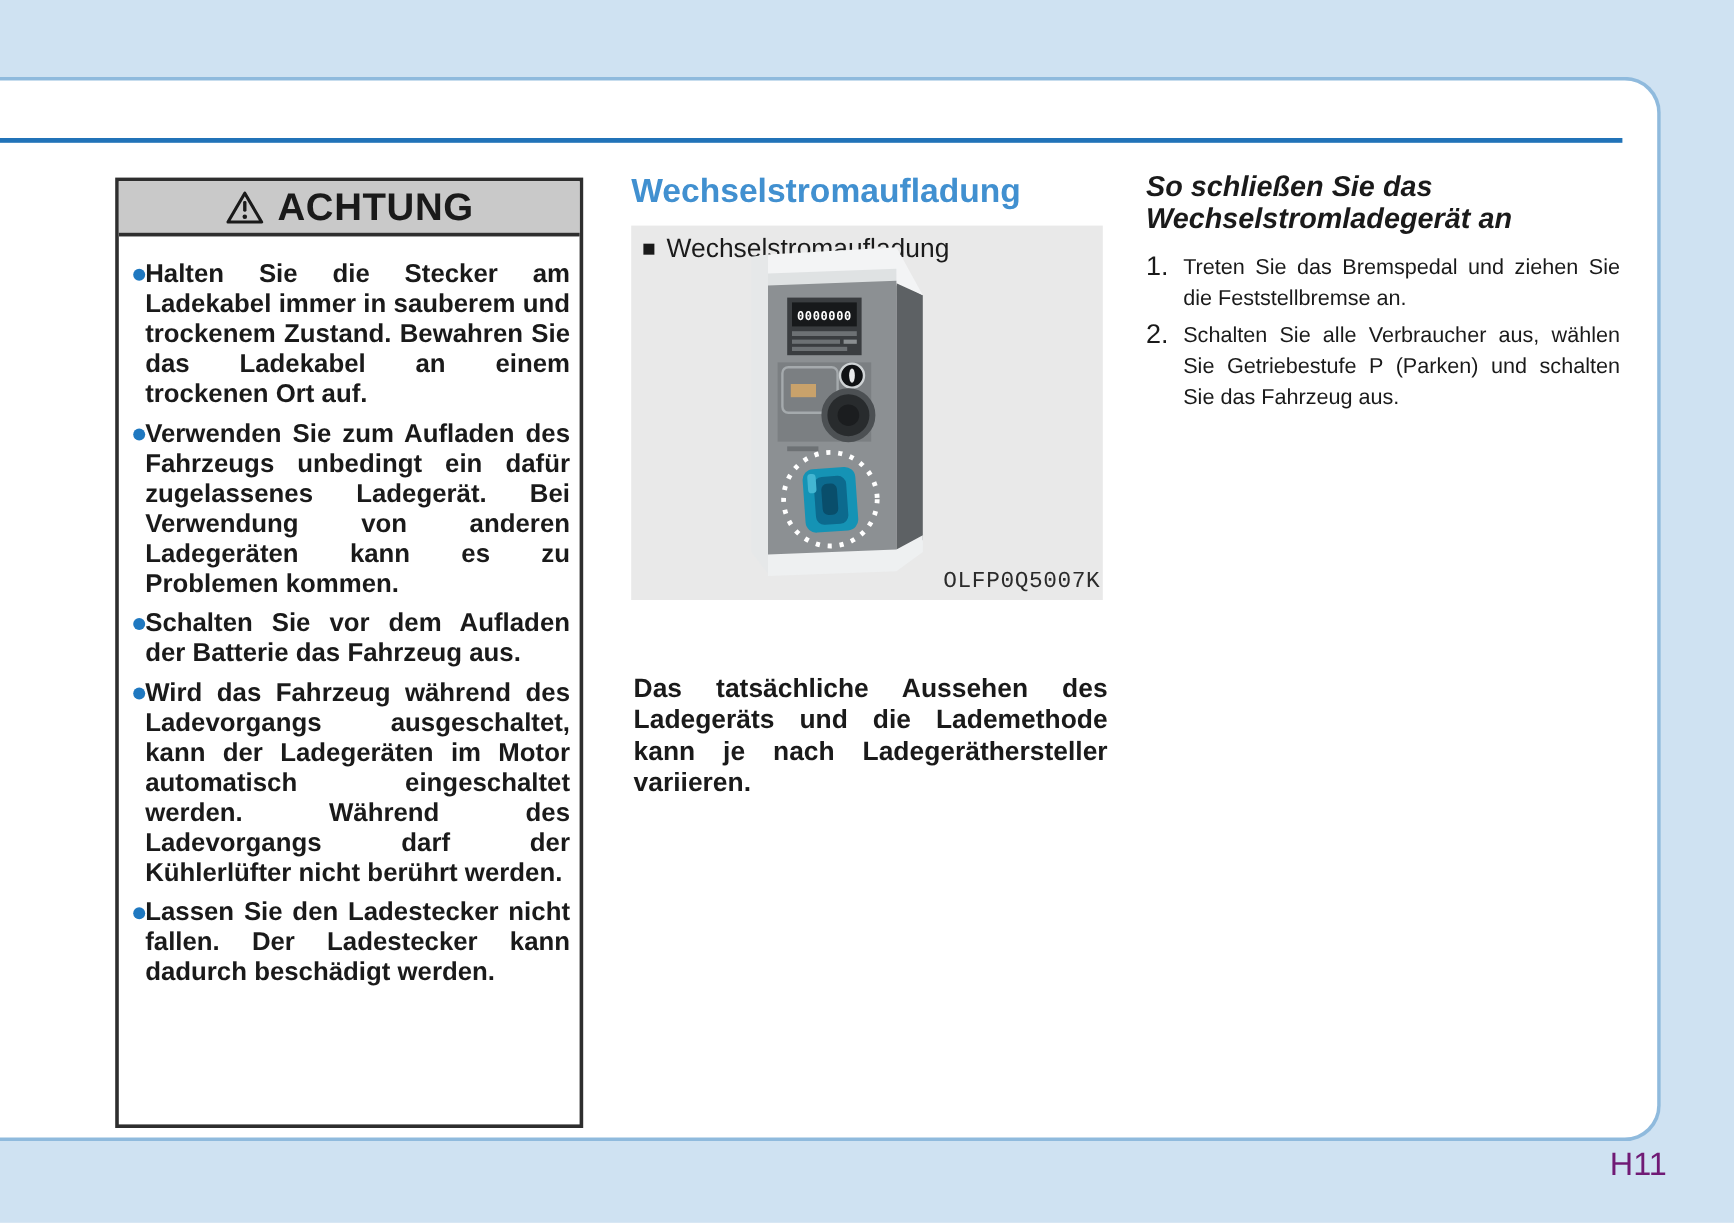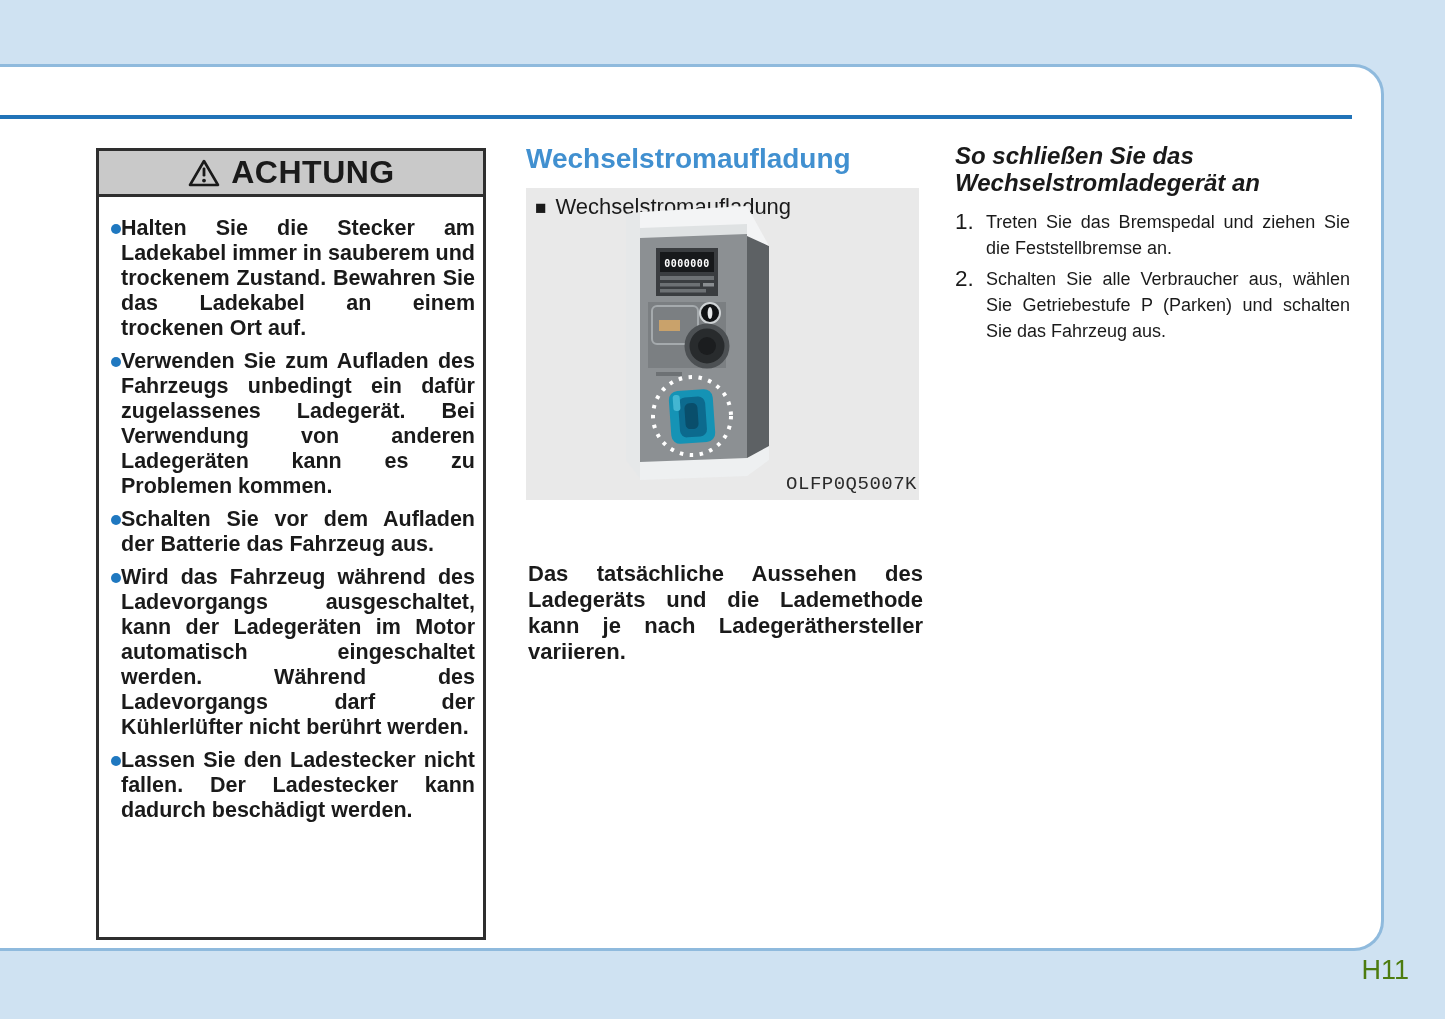--- a/index.html
+++ b/index.html
@@ -131,23 +131,23 @@
   }
   .step-text {
     flex:1;
     font-size:18px;
     line-height:26px;
     text-align:justify;
   }
   
   .page-num {
     position:absolute;
-    right:36px; top:955px;
+    right:56px; top:955px;
     font-size:27px;
-    color:#4d7c0f;
+    color:#701a75;
   }
 </style>
 </head>
 <body>
 
 <div class="panel">
   <div class="top-rule"></div>
 
   <div class="caution-box">
     <div class="caution-header">

